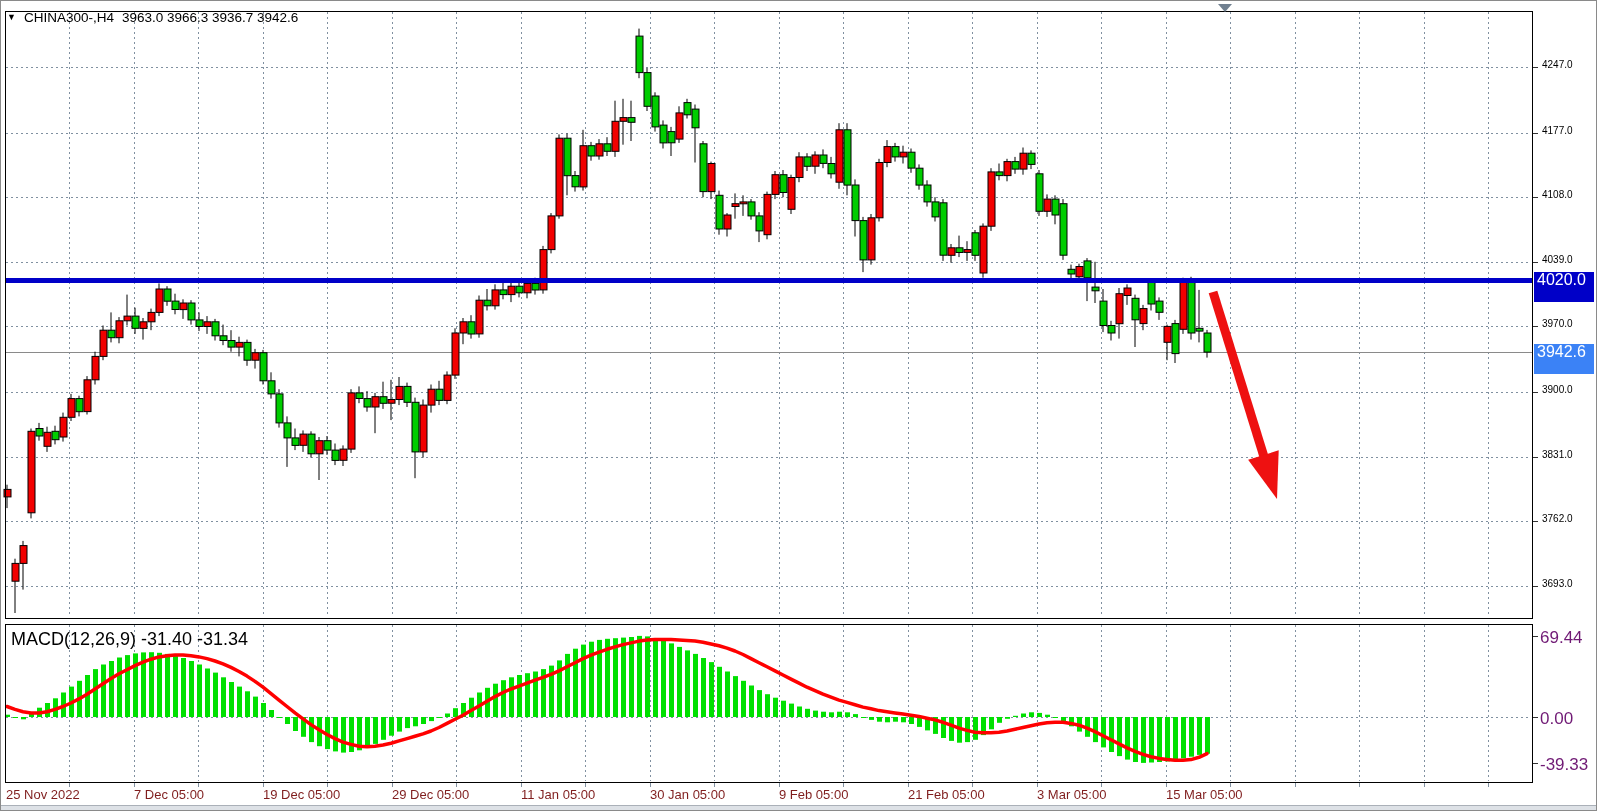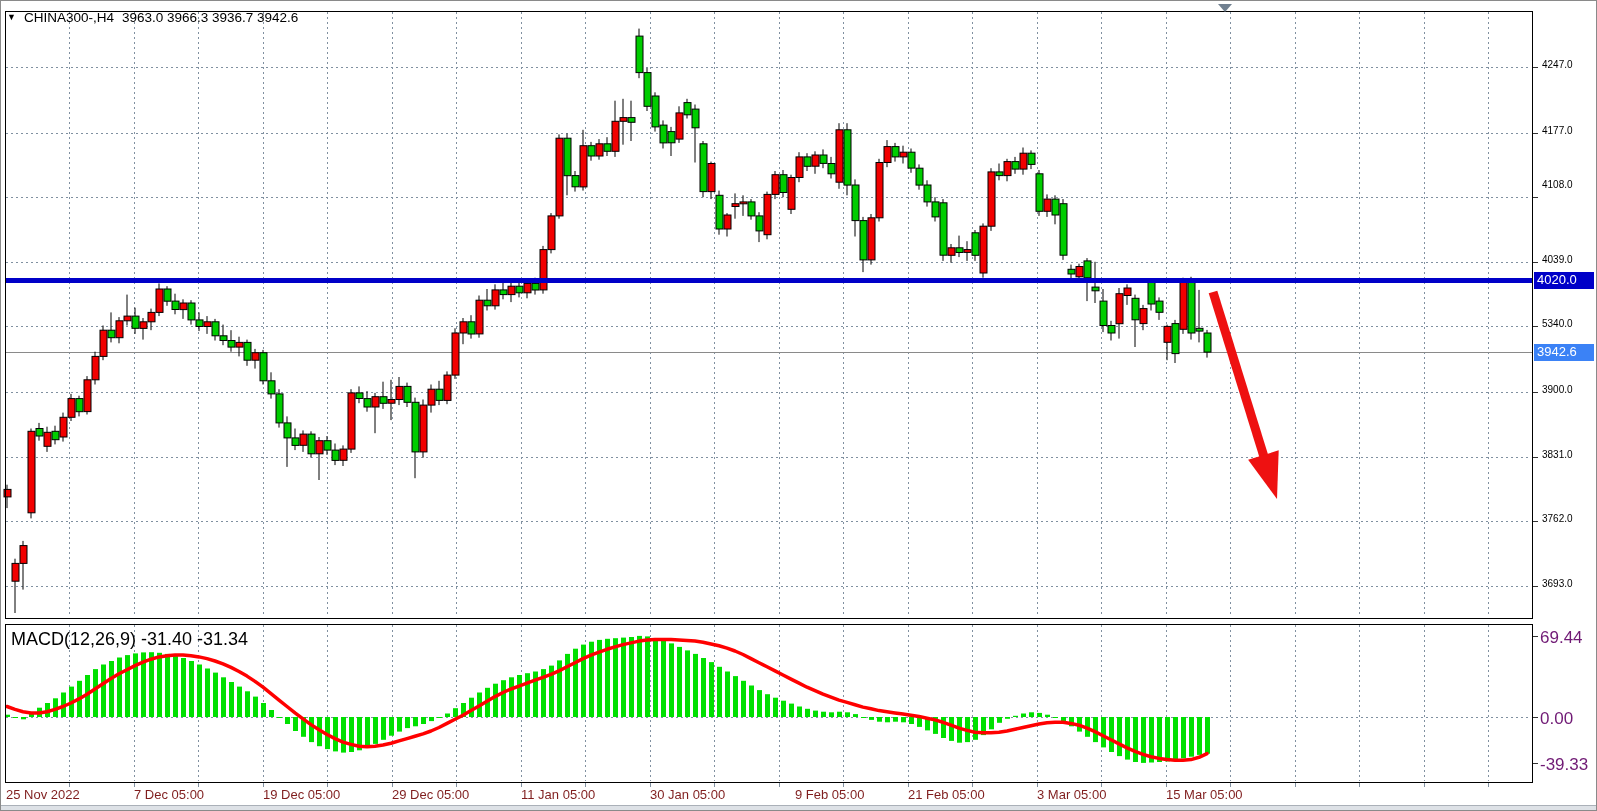--- a/index.html
+++ b/index.html
@@ -7,22 +7,22 @@
        font-family:"Liberation Sans",sans-serif;overflow:hidden;
        border:1px solid #8a8a8a;box-sizing:border-box;}
   svg{position:absolute;left:0;top:0;}
   .lbl{position:absolute;color:#000;font-size:18px;white-space:nowrap;}
   #title{left:6px;top:9px;display:flex;align-items:center;gap:8px;font-size:13.5px;}
   #title .tri{font-size:9px;line-height:13px;}
   #macd-label{left:10px;top:628px;}
   .ptick{position:absolute;left:1541px;font-size:10px;color:#000;}
   .mtick{position:absolute;left:1539px;font-size:17px;color:#701a75;}
   .ttick{position:absolute;top:786px;font-size:13px;color:#7f1d1d;}
-  .tag{position:absolute;left:1533px;width:57px;height:17px;line-height:16px;
-       color:#fff;font-size:13px;padding-left:3px;}
+  .tag{position:absolute;left:1533px;width:57px;height:30px;line-height:16px;
+       color:#fff;font-size:16px;padding-left:3px;}
   #bottom-strip{position:absolute;left:0;top:804px;width:1597px;height:7px;
        background:#dde1e6;border-top:1px solid #aab0b8;}
 </style>
 </head>
 <body>
 
 <div id="app">
   <svg id="cv" width="1597" height="811">
       <rect x="4" y="10" width="1527" height="607" fill="#ffffff"></rect>
       <rect x="4" y="623" width="1527" height="158" fill="#ffffff"></rect>
@@ -590,41 +590,41 @@
     <span class="tri">▼</span>
     <span>CHINA300-,H4</span>
     <span>3963.0 3966.3 3936.7 3942.6</span>
   </div>
 
   <div id="macd-label" class="lbl">MACD(12,26,9) -31.40 -31.34</div>
 
   <div id="price-axis">
       <div class="ptick" style="left: 1541px; top: 58px;">4247.0</div>
       <div class="ptick" style="left: 1541px; top: 124px;">4177.0</div>
-      <div class="ptick" style="left: 1541px; top: 178px;">4108.0</div>
+      <div class="ptick" style="left: 1541px; top: 188px;">4108.0</div>
       <div class="ptick" style="left: 1541px; top: 253px;">4039.0</div>
-      <div class="ptick" style="left: 1541px; top: 317px;">5340.0</div>
+      <div class="ptick" style="left: 1541px; top: 317px;">3970.0</div>
       <div class="ptick" style="left: 1541px; top: 383px;">3900.0</div>
       <div class="ptick" style="left: 1541px; top: 448px;">3831.0</div>
       <div class="ptick" style="left: 1541px; top: 512px;">3762.0</div>
       <div class="ptick" style="left: 1541px; top: 577px;">3693.0</div>
     </div>
   <div id="macd-axis">
       <div class="mtick" style="left: 1539px; top: 627px;">69.44</div>
       <div class="mtick" style="left: 1539px; top: 708px;">0.00</div>
       <div class="mtick" style="left: 1539px; top: 754px;">-39.33</div>
     </div>
   <div id="time-axis">
       <div class="ttick" style="left: 5px;">25 Nov 2022</div>
       <div class="ttick" style="left: 133px;">7 Dec 05:00</div>
       <div class="ttick" style="left: 262px;">19 Dec 05:00</div>
       <div class="ttick" style="left: 391px;">29 Dec 05:00</div>
       <div class="ttick" style="left: 520px;">11 Jan 05:00</div>
       <div class="ttick" style="left: 649px;">30 Jan 05:00</div>
-      <div class="ttick" style="left: 778px; margin-left: 16px;">9 Feb 05:00</div>
+      <div class="ttick" style="left: 778px;">9 Feb 05:00</div>
       <div class="ttick" style="left: 907px;">21 Feb 05:00</div>
       <div class="ttick" style="left: 1036px;">3 Mar 05:00</div>
       <div class="ttick" style="left: 1165px;">15 Mar 05:00</div>
     </div>
 
   <div class="tag" id="hline-tag" style="top: 271px; background: rgb(0, 0, 200); color: rgb(255, 255, 255);">4020.0</div>
   <div class="tag" id="cur-tag" style="top: 343px; background: #3b82f6; color: rgb(255, 255, 255);">3942.6</div>
 
   <div id="bottom-strip"></div>
 </div>

